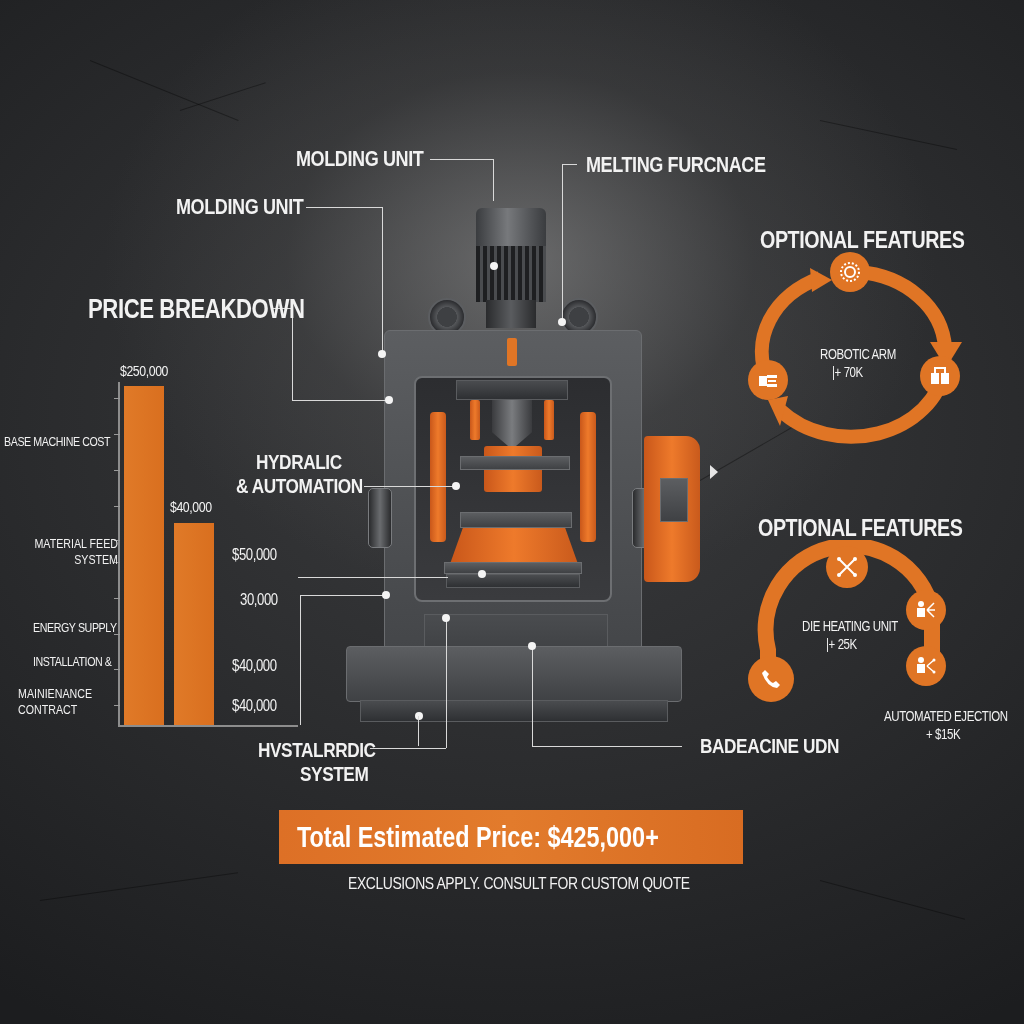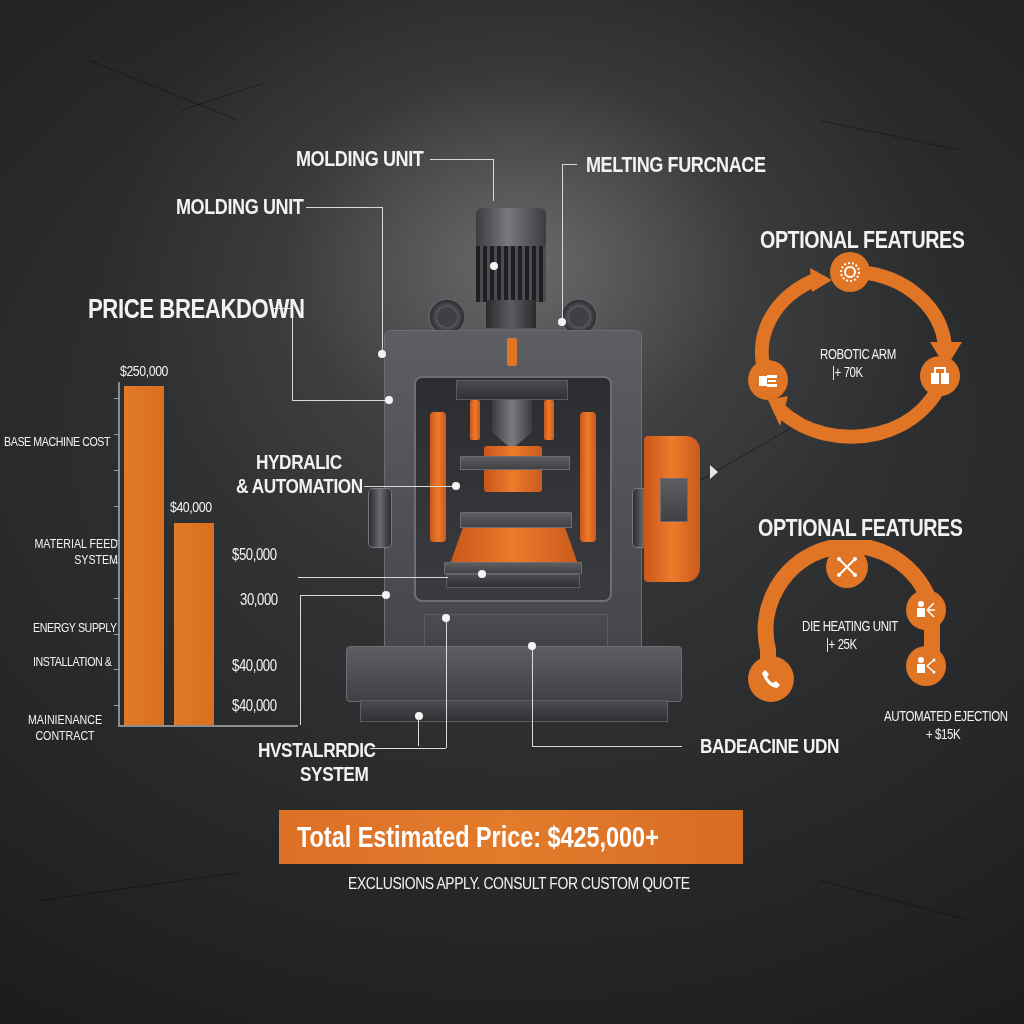--- a/index.html
+++ b/index.html
@@ -158,21 +158,21 @@
 
   <div class="txt" style="left:120px;top:362px;font-size:15px;font-weight:normal;">$250,000</div>
   <div class="txt" style="left:170px;top:498px;font-size:15px;font-weight:normal;">$40,000</div>
 
   <div class="txt" style="left:4px;top:434px;font-size:13px;font-weight:normal;">Base Machine Cost</div>
   <div style="position:absolute;left:0;top:536px;width:111px;text-align:right;">
     <div style="font-size:13px;text-transform:uppercase;line-height:16px;display:inline-block;width:118px;transform:scaleX(0.82);transform-origin:right top;">Material Feed System</div>
   </div>
   <div class="txt" style="left:33px;top:620px;font-size:13px;font-weight:normal;">Energy Supply</div>
   <div class="txt" style="left:33px;top:654px;font-size:13px;font-weight:normal;">Installation &amp;</div>
-  <div style="position:absolute;left:0;top:712px;width:111px;text-align:center;">
+  <div style="position:absolute;left:0;top:686px;width:111px;text-align:left;">
     <div style="font-size:13px;text-transform:uppercase;line-height:16px;display:inline-block;width:100px;transform:scaleX(0.82);transform-origin:right top;">Mainienance Contract</div>
   </div>
 
   <div class="txt" style="left:232px;top:546px;font-size:16px;font-weight:normal;">$50,000</div>
   <div class="txt" style="left:240px;top:591px;font-size:16px;font-weight:normal;">30,000</div>
   <div class="txt" style="left:232px;top:657px;font-size:16px;font-weight:normal;">$40,000</div>
   <div class="txt" style="left:232px;top:697px;font-size:16px;font-weight:normal;">$40,000</div>
 </div>
 
 <div>

